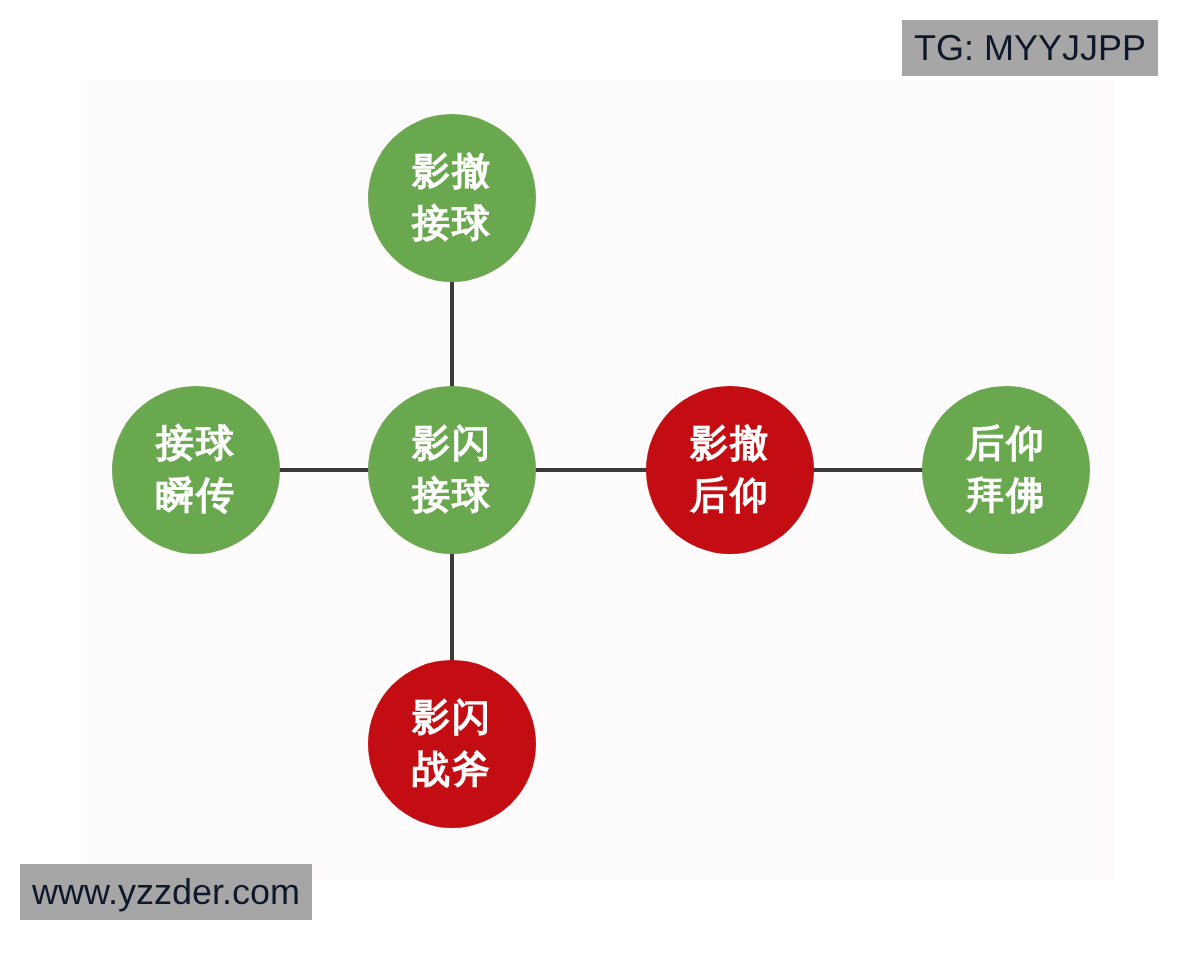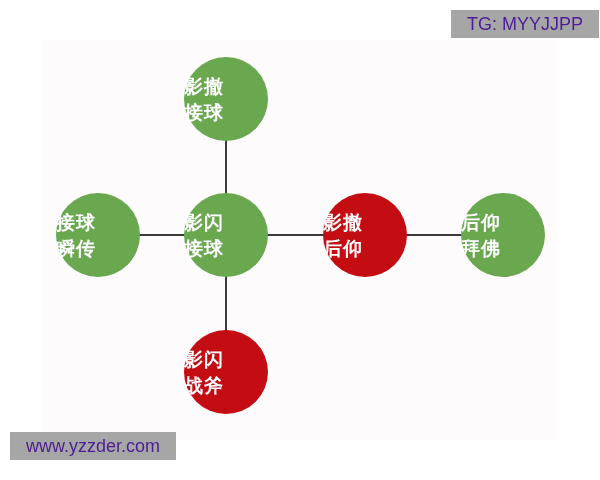--- a/index.html
+++ b/index.html
@@ -29,40 +29,40 @@
       position: absolute;
       background: #3a3a3a;
     }
     .node {
       position: absolute;
       width: 84px;
       height: 84px;
       border-radius: 50%;
       display: flex;
       flex-direction: column;
-      align-items: flex-start;
+      align-items: center;
       justify-content: center;
       color: #ffffff;
       font-weight: bold;
       font-size: 19px;
       line-height: 26px;
       letter-spacing: 1px;
       text-align: center;
     }
     .node.green { background: #6aa84f; }
     .node.red { background: #c40d12; }
     .node span { display: block; }
     .watermark {
       position: absolute;
       background: #a6a6a6;
-      color: #4c1d95;
+      color: #0f172a;
       font-family: "Liberation Sans", sans-serif;
       font-size: 18px;
       line-height: 28px;
-      padding: 0 16px;
+      padding: 0 6px;
       white-space: nowrap;
     }
   </style>
 </head>
 <body>
 
 <div class="canvas">
   <div class="panel"></div>
 
   <div class="connector" style="left:225px; top:120px; width:2px; height:80px;"></div>

